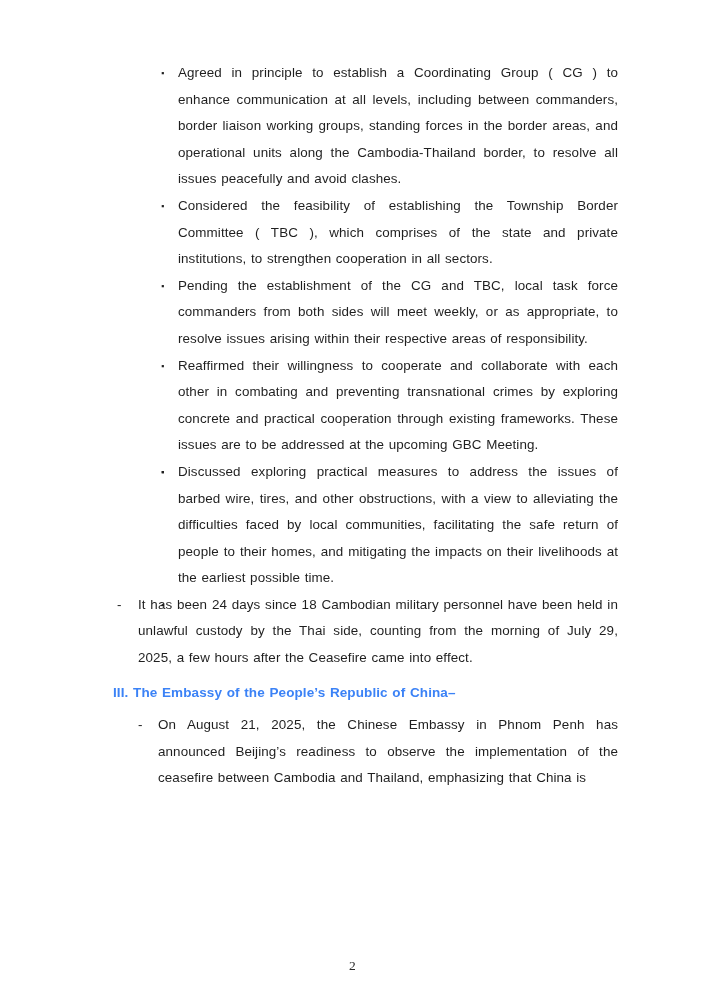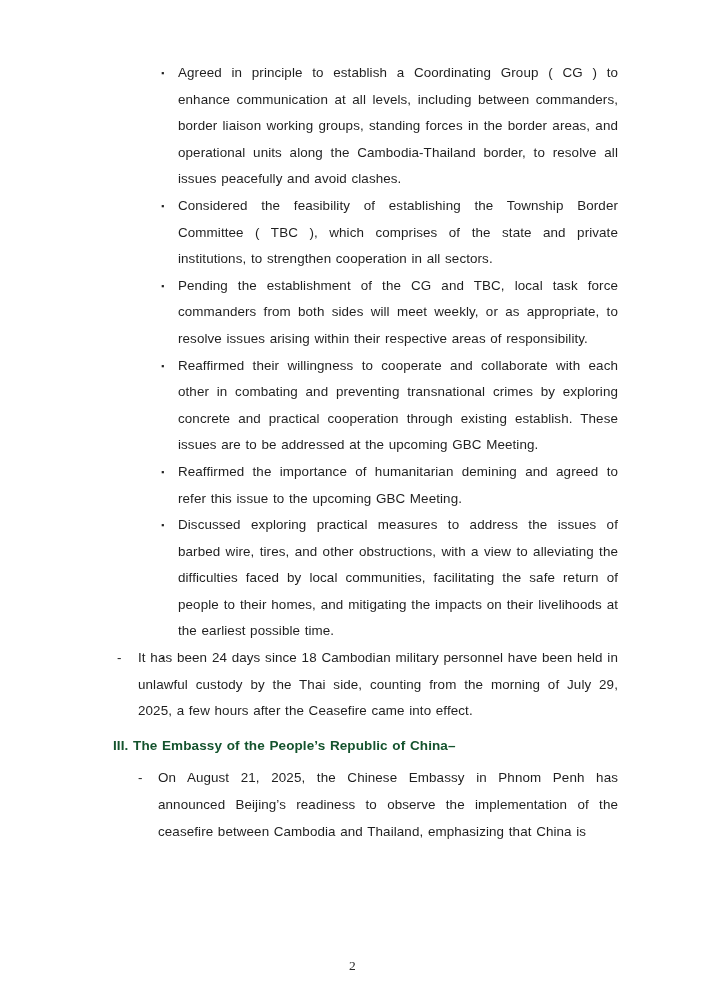--- a/index.html
+++ b/index.html
@@ -55,21 +55,21 @@
     left: -21px;
   }
   .dash-l2 > .marker {
     left: -20px;
   }
   .section-heading {
     margin: 8px 0 6px 113px;
     font-size: 13.5px;
     font-weight: 700;
     line-height: 26.6px;
-    color: #14532d;
+    color: #3b82f6;
     text-align: left;
   }
   .bold {
     font-weight: 400;
   }
   .page-number {
     position: absolute;
     top: 956px;
     left: 0;
     width: 705px;
@@ -96,26 +96,25 @@
       <span>Considered the feasibility of establishing the Township Border Committee ( TBC ), which comprises of the state and private institutions, to strengthen cooperation in all sectors.</span>
     </div>
 
     <div class="para bullet-item">
       <span class="marker">▪</span>
       <span>Pending the establishment of the CG and TBC, local task force commanders from both sides will meet weekly, or as appropriate, to resolve issues arising within their respective areas of responsibility.</span>
     </div>
 
     <div class="para bullet-item">
       <span class="marker">▪</span>
-      <span>Reaffirmed their willingness to cooperate and collaborate with each other in combating and preventing transnational crimes by exploring concrete and practical cooperation through existing establish. These issues are to be addressed at the upcoming GBC Meeting.</span>
+      <span>Reaffirmed their willingness to cooperate and collaborate with each other in combating and preventing transnational crimes by exploring concrete and practical cooperation through existing frameworks. These issues are to be addressed at the upcoming GBC Meeting.</span>
     </div>
 
     <div class="para bullet-item">
       <span class="marker">▪</span>
-      <span>Reaffirmed the importance of humanitarian demining and agreed to refer this issue to the upcoming GBC Meeting.</span>
     </div>
 
     <div class="para bullet-item">
       <span class="marker">▪</span>
       <span>Discussed exploring practical measures to address the issues of barbed wire, tires, and other obstructions, with a view to alleviating the difficulties faced by local communities, facilitating the safe return of people to their homes, and mitigating the impacts on their livelihoods at the earliest possible time.</span>
     </div>
 
     <div class="para bullet-item">
       <span class="marker">▪</span>
     </div>

